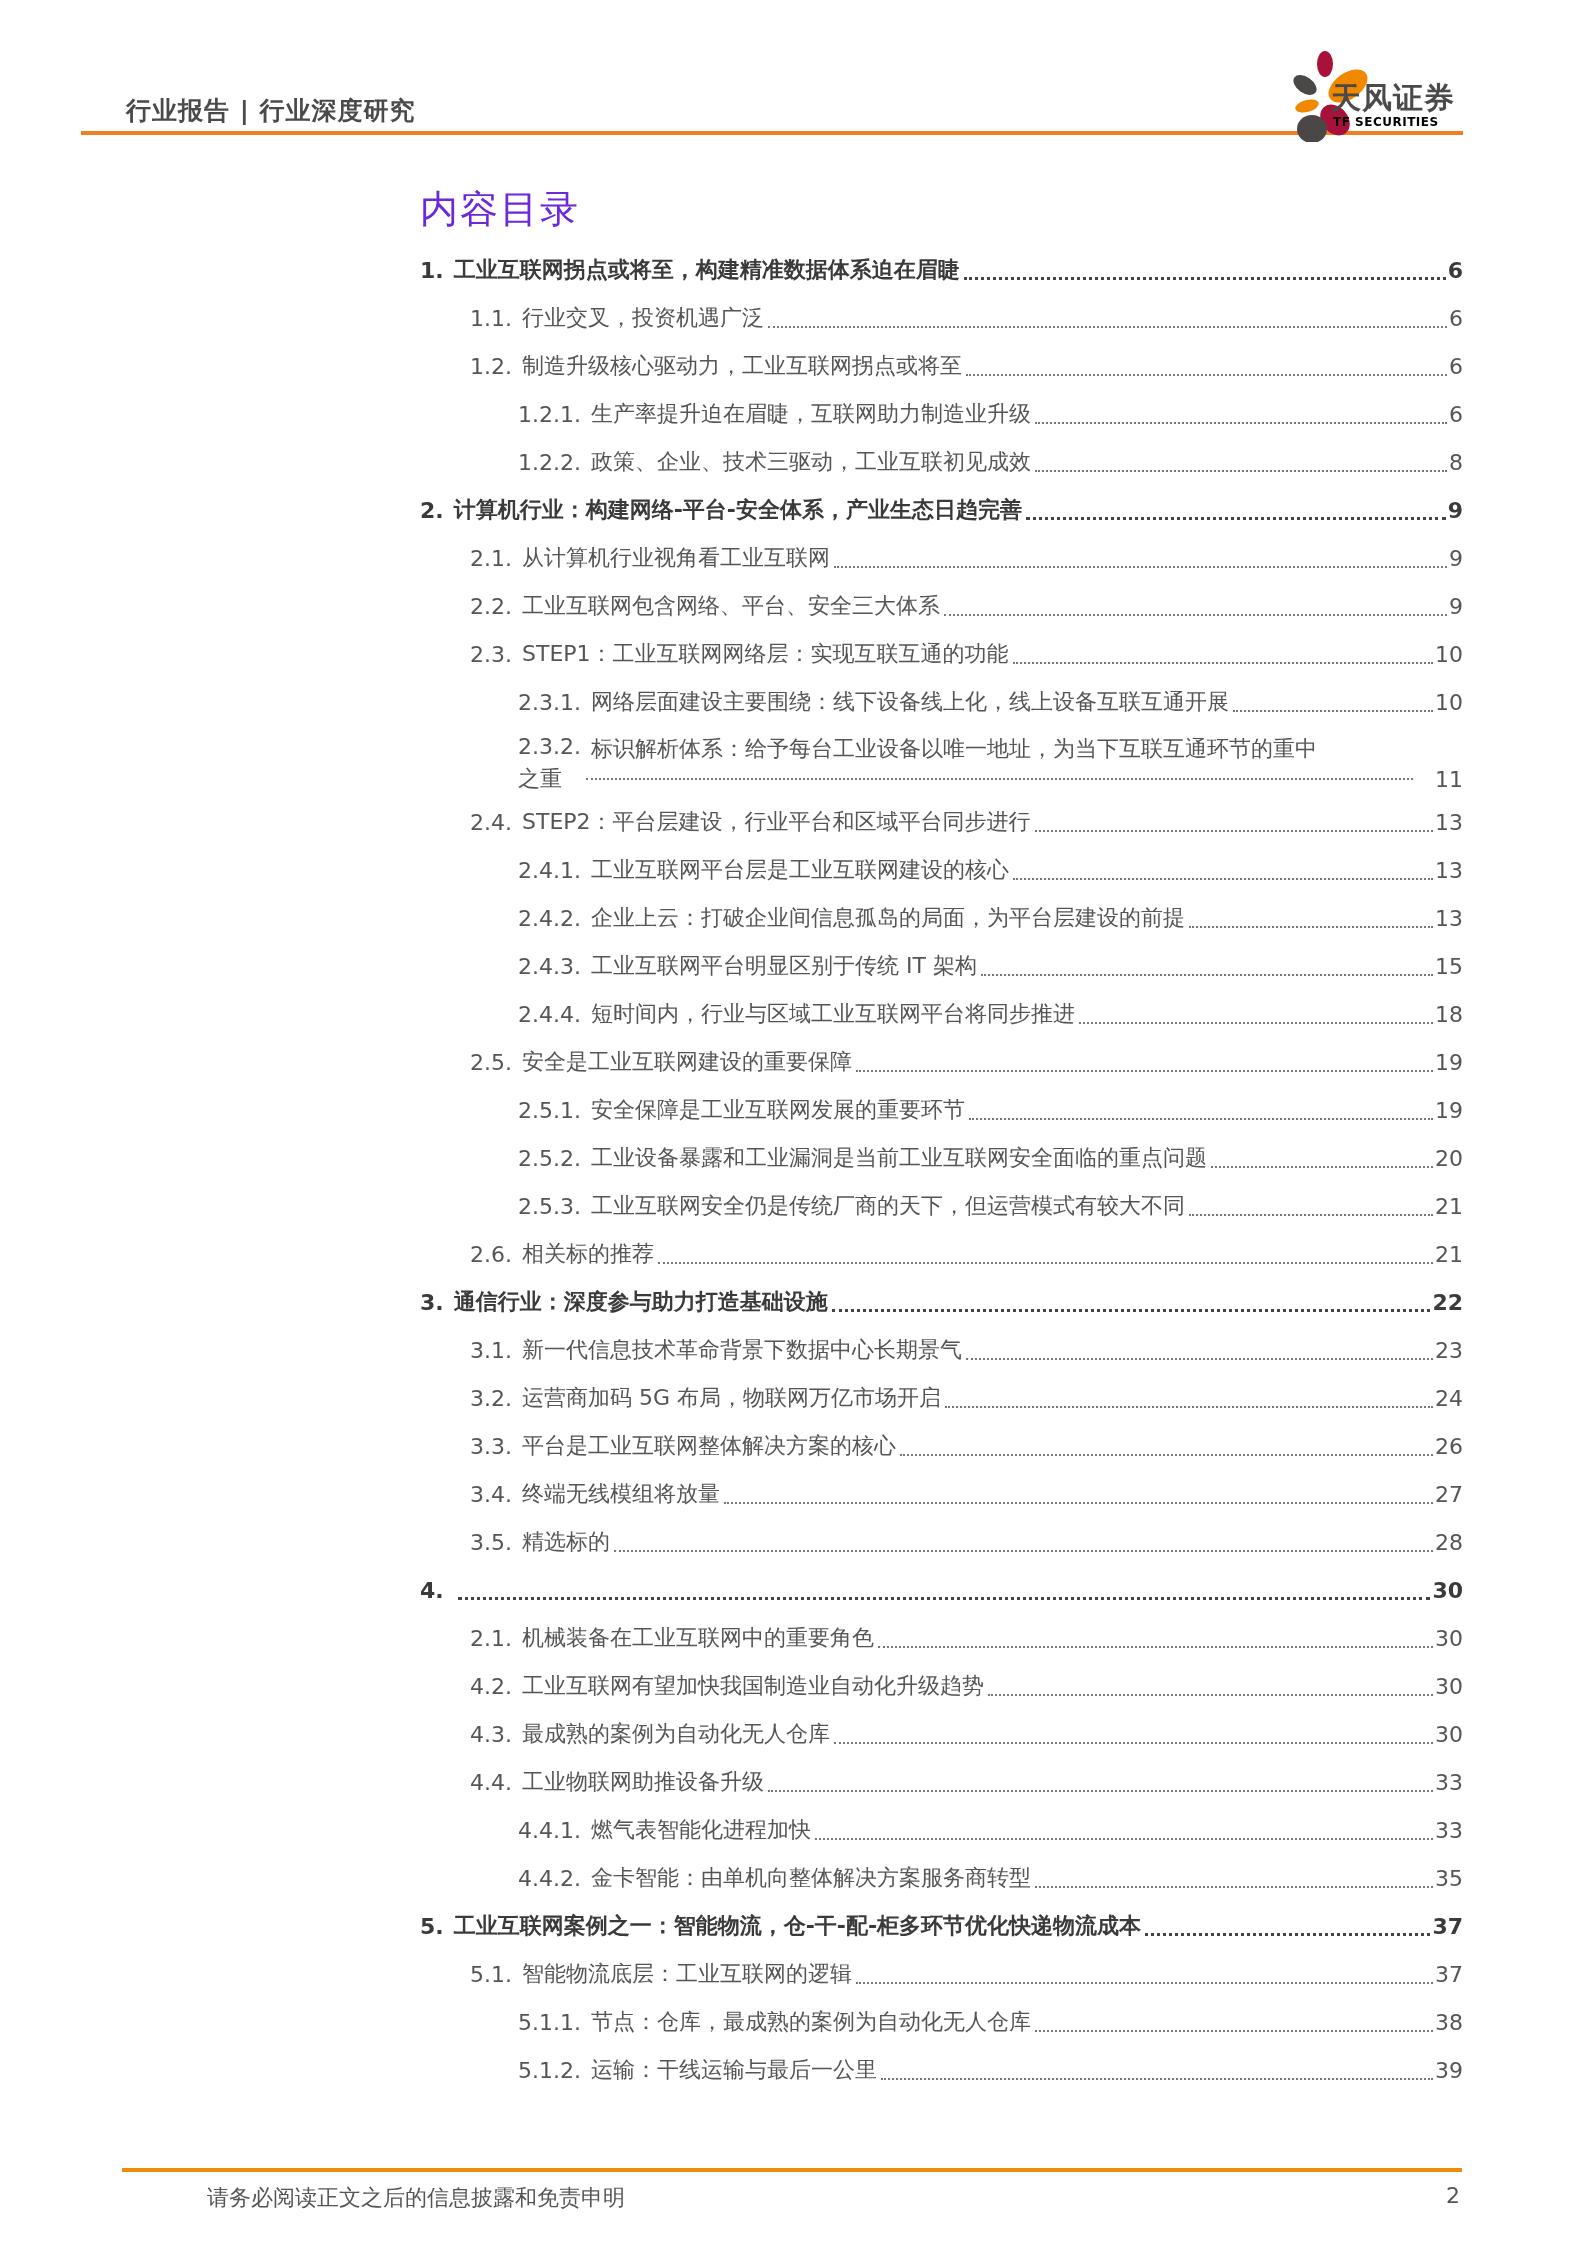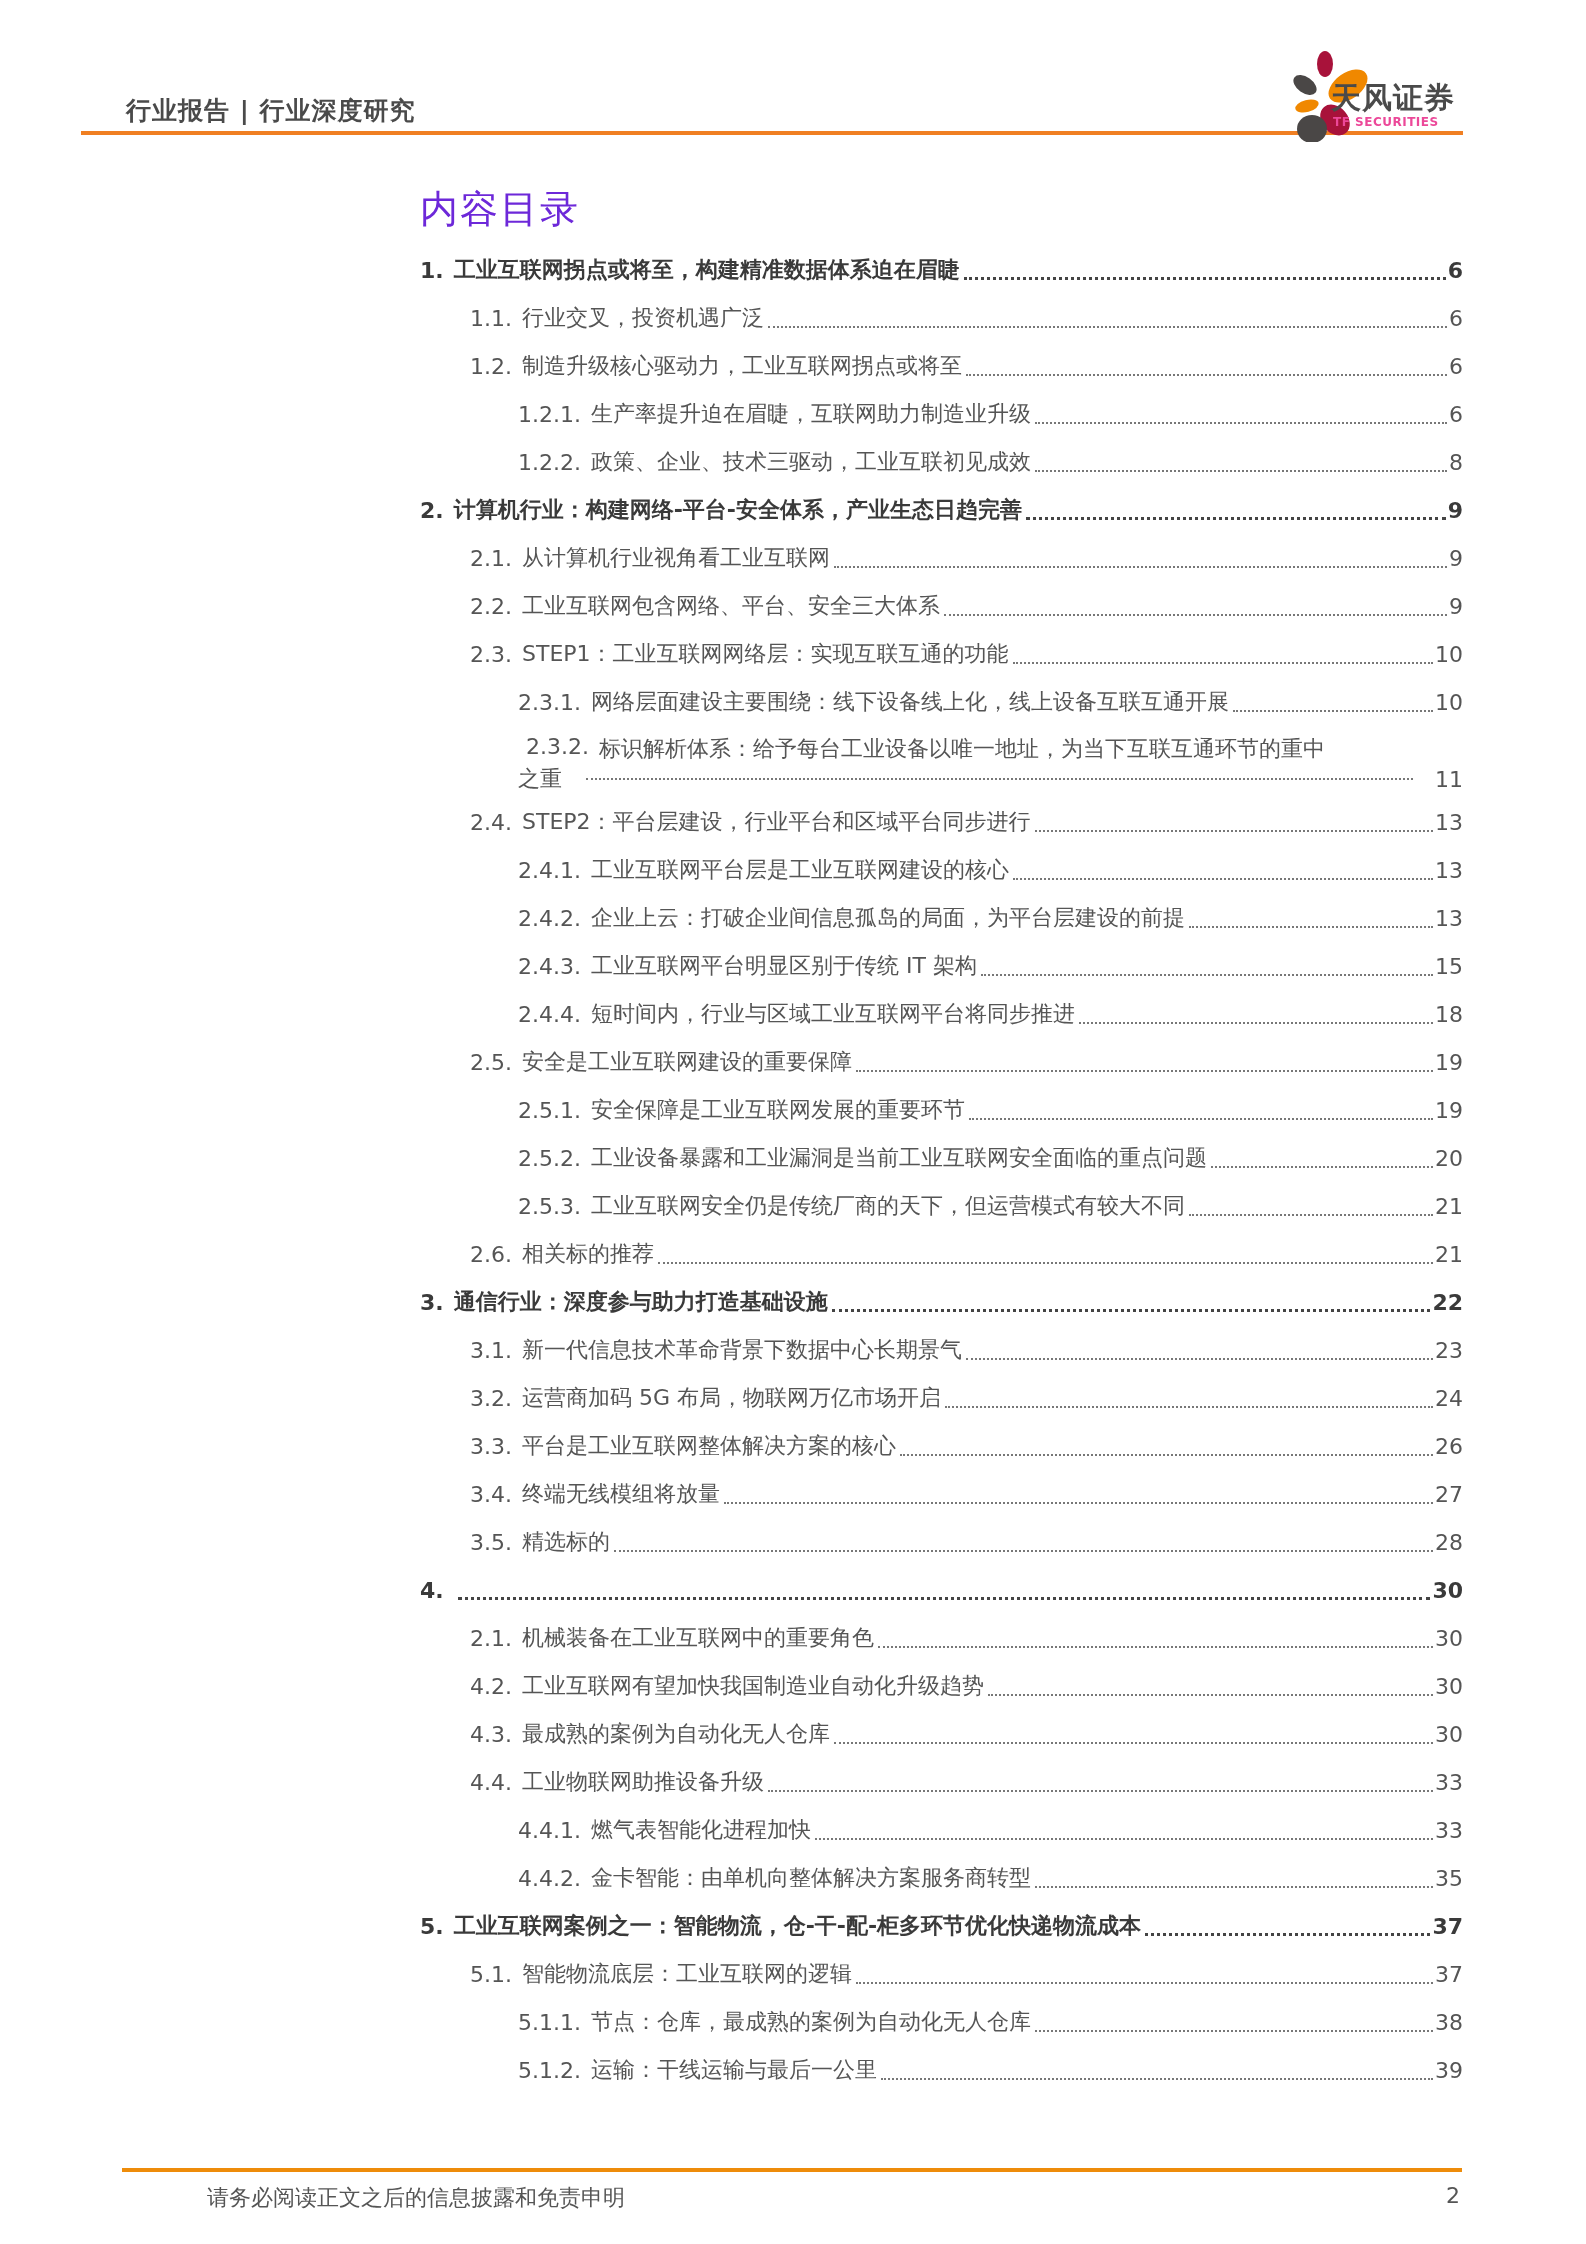--- a/index.html
+++ b/index.html
@@ -2,35 +2,35 @@
 <html><head>
 <meta charset="utf-8">
 <style>
   html, body { margin: 0; padding: 0; background: #ffffff; }
   body { width: 1586px; height: 2244px; position: relative; overflow: hidden;
          font-family: "DejaVu Sans", "Liberation Sans", sans-serif; color: #555555; }
   .header-title { position: absolute; left: 126px; top: 94px; font-size: 25px; font-weight: bold; color: #4a4a4a; letter-spacing: 1px; }
   .header-rule { position: absolute; left: 81px; top: 131px; width: 1382px; height: 4px; background: #F07F22; }
   .logo { position: absolute; left: 1248px; top: 50px; width: 220px; height: 92px; }
   .logo-cn { position: absolute; left: 1331px; top: 78px; font-size: 30px; font-weight: bold; color: #4a4a4a; letter-spacing: 1px; }
-  .logo-en { position: absolute; left: 1333px; top: 115px; font-size: 12px; font-weight: bold; color: #ec4899; letter-spacing: 0.5px; }
+  .logo-en { position: absolute; left: 1333px; top: 115px; font-size: 12px; font-weight: bold; color: #000000; letter-spacing: 0.5px; }
   .toc-title { position: absolute; left: 420px; top: 184px; font-size: 38px; color: #6d28d9; letter-spacing: 2px; }
   .toc { position: absolute; left: 420px; top: 246px; width: 1043px; }
   .toc-row { position: relative; height: 48px; display: flex; align-items: center; font-size: 22px; color: #555555; }
   .toc-row.tall { height: 72px; align-items: flex-end; padding-bottom: 4px; box-sizing: border-box; }
   .toc-row.l1 { font-weight: bold; color: #3a3a3a; }
   .toc-row.l2 { padding-left: 50px; }
   .toc-row.l3 { padding-left: 98px; }
   .toc-num { white-space: nowrap; margin-right: 10px; }
   .toc-text { white-space: nowrap; }
   .toc-dots { flex: 1; margin: 0 2px 0 4px; border-bottom: 2px dotted #777777; height: 0; align-self: flex-end; margin-bottom: 14px; }
   .toc-row.l1 .toc-dots { border-bottom: 3px dotted #444444; }
   .toc-page { white-space: nowrap; min-width: 14px; text-align: right; }
   .wrap-block { display: flex; flex-direction: column; flex: 1; }
-  .wrap-line1 { display: flex; margin-left: 8px; }
+  .wrap-line1 { display: flex; }
   .wrap-line2 { display: flex; align-items: center; gap: 20px; }
   .footer-rule { position: absolute; left: 122px; top: 2168px; width: 1340px; height: 4px; background: #EE8C0A; }
   .footer-text { position: absolute; left: 207px; top: 2183px; font-size: 22px; color: #555555; }
   .footer-page { position: absolute; left: 1446px; top: 2183px; font-size: 22px; color: #555555; }
 </style>
 </head>
 <body>
 
 <div class="header-title">行业报告 | 行业深度研究</div>
 <div class="header-rule"></div>

